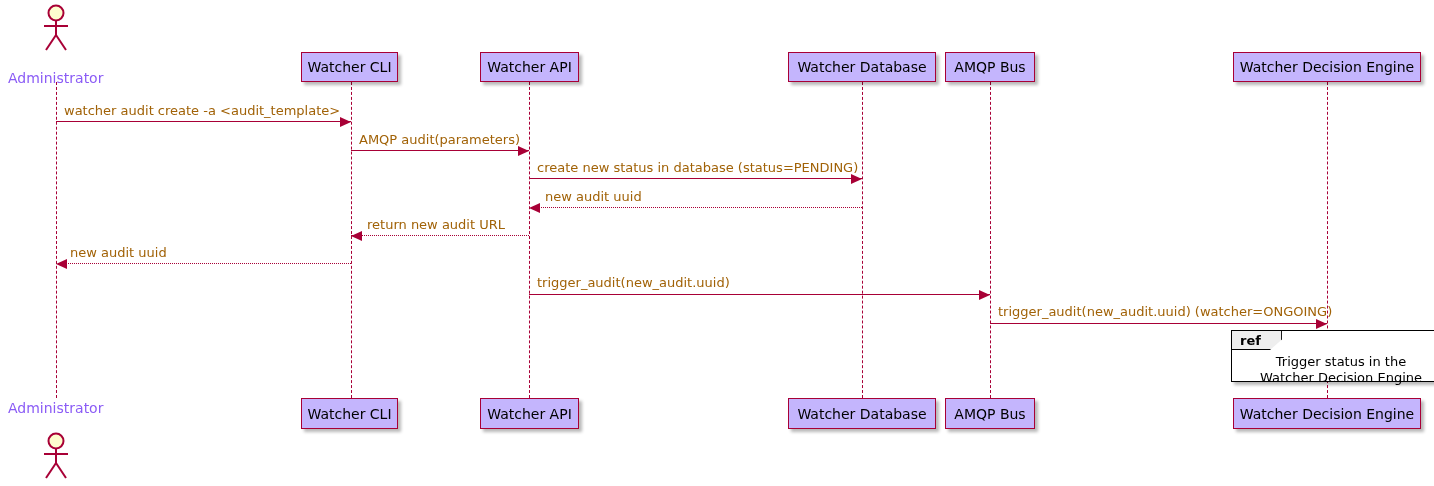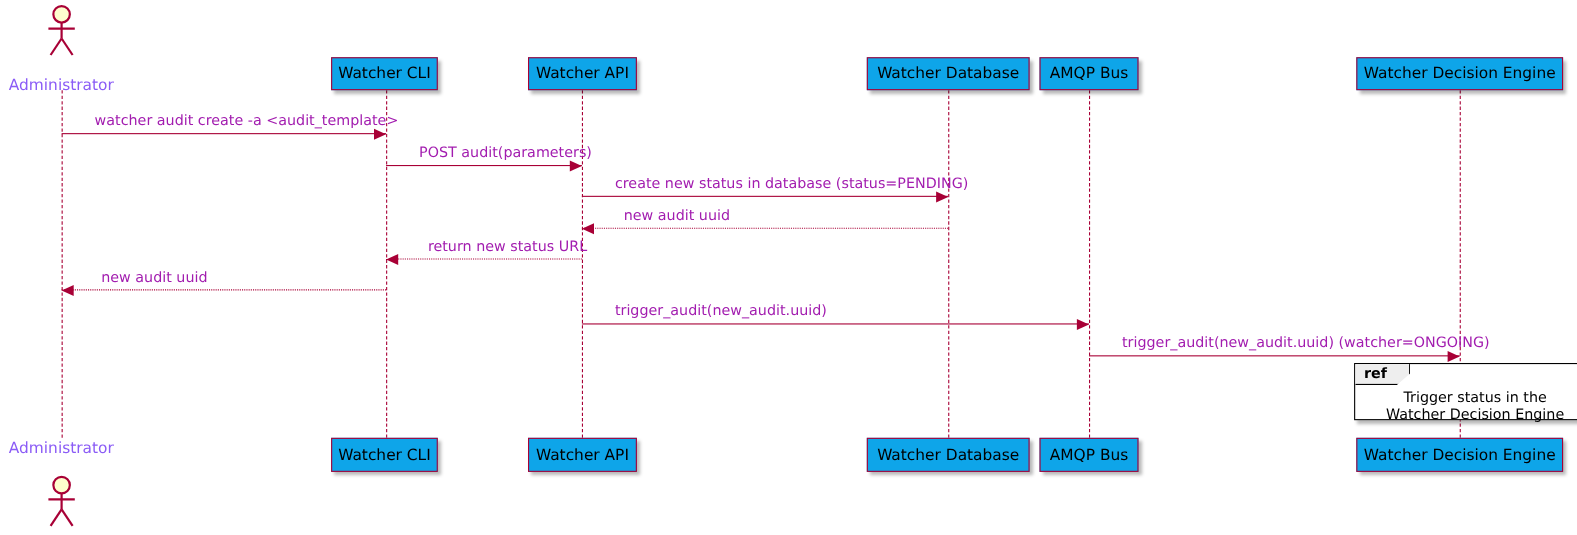--- a/index.html
+++ b/index.html
@@ -14,21 +14,21 @@
     position: relative;
     width: 1434px;
     height: 486px;
     background: #ffffff;
     overflow: hidden;
   }
   
   .participant {
     position: absolute;
     box-sizing: border-box;
-    background: #0ea5e9;
+    background: #c4b5fd;
     border: 1.5px solid #A80036;
     box-shadow: 3px 3px 3px rgba(0,0,0,0.28);
     color: #000000;
     font-size: 14px;
     line-height: 1;
     display: flex;
     align-items: center;
     justify-content: center;
     white-space: nowrap;
     letter-spacing: 0px;
@@ -65,24 +65,23 @@
     border-left: 11px solid #A80036;
   }
   .arrow-head.left {
     border-top: 5px solid transparent;
     border-bottom: 5px solid transparent;
     border-right: 11px solid #A80036;
   }
   .msg-label {
     position: absolute;
     font-size: 13px;
-    color: #a21caf;
+    color: #a16207;
     white-space: nowrap;
     line-height: 1;
-    margin-left: 22px;
   }
   
   .ref-box {
     position: absolute;
     box-sizing: border-box;
     background: #ffffff;
     border: 1.5px solid #000000;
     box-shadow: 3px 3px 3px rgba(0,0,0,0.28);
   }
   .ref-tab {
@@ -165,30 +164,30 @@
         </g>
       </svg>
     </div>
 
   <div id="messages-layer">
       <div class="msg-line" style="left: 56px; top: 121px; width: 295px;"></div>
       <div class="arrow-head right" style="top: 117px; left: 340px;"></div>
       <div class="msg-label" style="left: 64px; top: 104px;">watcher audit create -a &lt;audit_template&gt;</div>
       <div class="msg-line" style="left: 351px; top: 150px; width: 178px;"></div>
       <div class="arrow-head right" style="top: 146px; left: 518px;"></div>
-      <div class="msg-label" style="left: 359px; top: 133px;">POST audit(parameters)</div>
+      <div class="msg-label" style="left: 359px; top: 133px;">AMQP audit(parameters)</div>
       <div class="msg-line" style="left: 529px; top: 178px; width: 333px;"></div>
       <div class="arrow-head right" style="top: 174px; left: 851px;"></div>
       <div class="msg-label" style="left: 537px; top: 161px;">create new status in database (status=PENDING)</div>
       <div class="msg-line dotted" style="left: 529px; top: 207px; width: 333px;"></div>
       <div class="arrow-head left" style="top: 203px; left: 529px;"></div>
       <div class="msg-label" style="left: 545px; top: 190px;">new audit uuid</div>
       <div class="msg-line dotted" style="left: 351px; top: 235px; width: 178px;"></div>
       <div class="arrow-head left" style="top: 231px; left: 351px;"></div>
-      <div class="msg-label" style="left: 367px; top: 218px;">return new status URL</div>
+      <div class="msg-label" style="left: 367px; top: 218px;">return new audit URL</div>
       <div class="msg-line dotted" style="left: 56px; top: 263px; width: 295px;"></div>
       <div class="arrow-head left" style="top: 259px; left: 56px;"></div>
       <div class="msg-label" style="left: 70px; top: 246px;">new audit uuid</div>
       <div class="msg-line" style="left: 529px; top: 294px; width: 461px;"></div>
       <div class="arrow-head right" style="top: 290px; left: 979px;"></div>
       <div class="msg-label" style="left: 537px; top: 276px;">trigger_audit(new_audit.uuid)</div>
       <div class="msg-line" style="left: 990px; top: 323px; width: 337px;"></div>
       <div class="arrow-head right" style="top: 319px; left: 1316px;"></div>
       <div class="msg-label" style="left: 998px; top: 305px;">trigger_audit(new_audit.uuid) (watcher=ONGOING)</div>
     </div>

